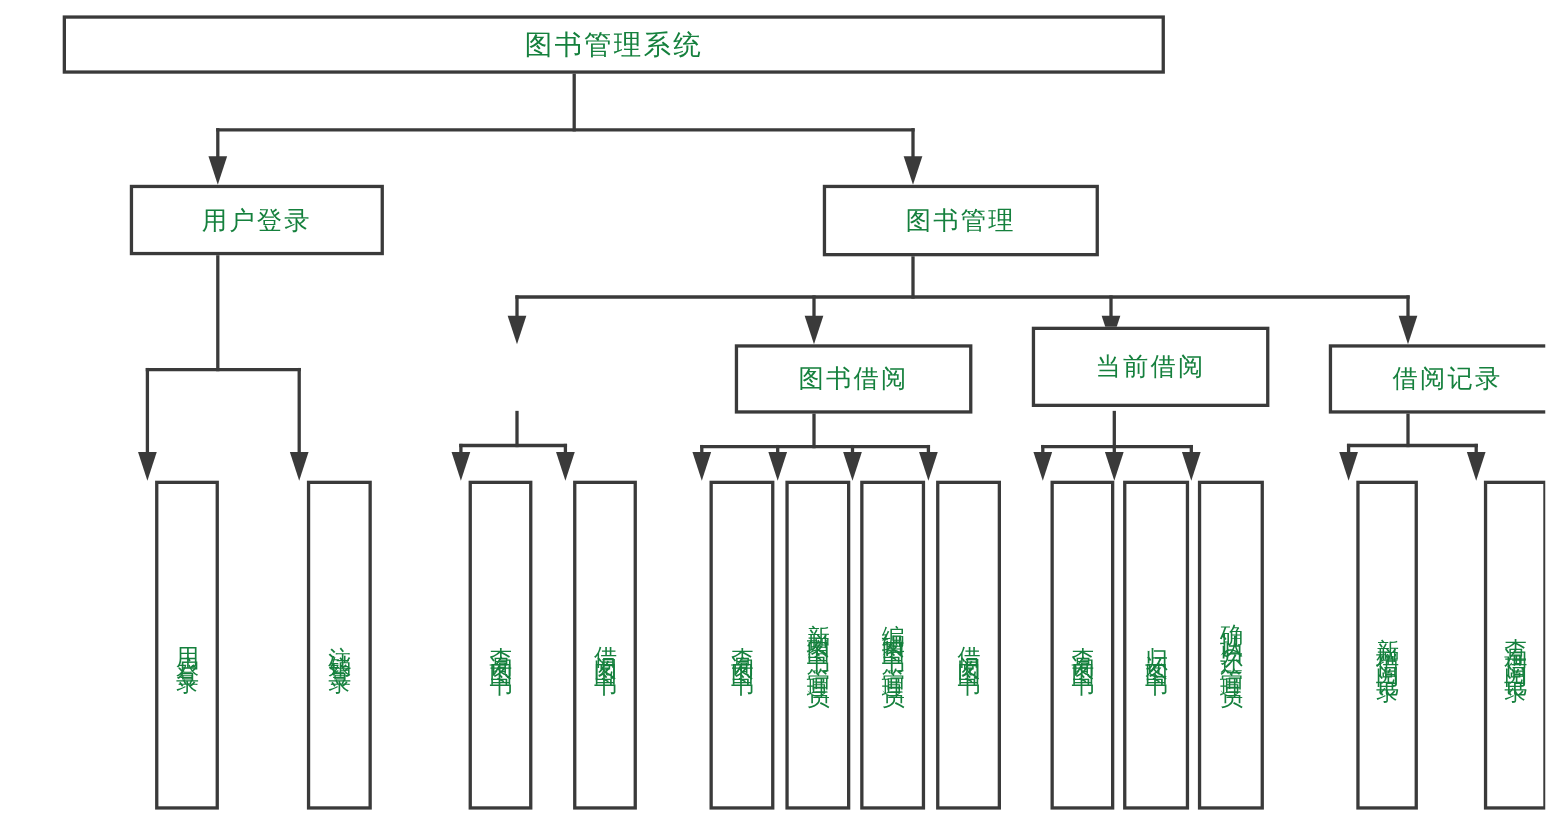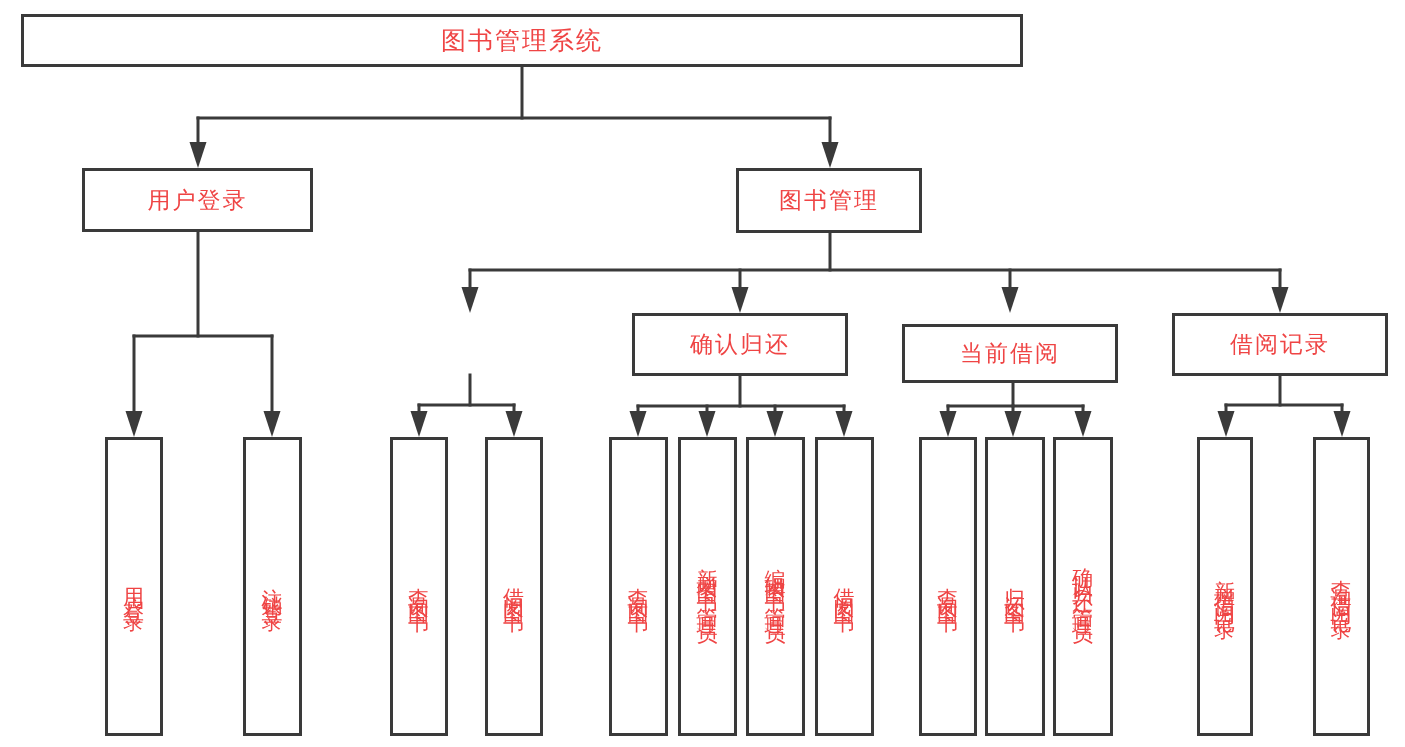--- a/index.html
+++ b/index.html
@@ -15,25 +15,26 @@
     position: absolute;
     left: 0; top: 0;
     width: 1405px; height: 747px;
     z-index: 0;
   }
   .box {
     position: absolute;
     box-sizing: border-box;
     border: 3px solid #3a3a3a;
     background: #ffffff;
-    color: #ef4444;
+    color: #15803d;
     display: flex;
     align-items: center;
     justify-content: center;
     z-index: 1;
+    margin-left: 36px;
   }
   .box.h {
     font-size: 23px;
     letter-spacing: 2px;
     white-space: nowrap;
   }
   .box.root-box {
     font-size: 25px;
     letter-spacing: 2px;
   }
@@ -111,24 +112,24 @@
       <polygon points="1074.5,411 1091.5,411 1083,437" fill="#3a3a3a"></polygon>
       <line x1="1226" y1="405" x2="1226" y2="419" stroke="#3a3a3a" stroke-width="3" stroke-linecap="square"></line>
       <polygon points="1217.5,411 1234.5,411 1226,437" fill="#3a3a3a"></polygon>
       <line x1="1342" y1="405" x2="1342" y2="419" stroke="#3a3a3a" stroke-width="3" stroke-linecap="square"></line>
       <polygon points="1333.5,411 1350.5,411 1342,437" fill="#3a3a3a"></polygon>
     </svg>
 
   <div class="box h root-box" style="left:21px; top:14px; width:1002px; height:53px;">图书管理系统</div>
 
   <div class="box h" style="left:82px; top:168px; width:231px; height:64px;">用户登录</div>
-  <div class="box h" style="left:736px; top:168px; width:186px; height:65px;">图书管理</div>
+  <div class="box h" style="left:712px; top:168px; width:251px; height:65px;">图书管理</div>
 
-  <div class="box h" style="left:632px; top:313px; width:216px; height:63px;">确认归还</div>
-  <div class="box h" style="left:902px; top:324px; width:216px; height:59px;">当前借阅</div>
+  <div class="box h" style="left:632px; top:313px; width:216px; height:63px;">图书借阅</div>
+  <div class="box h" style="left:902px; top:297px; width:216px; height:73px;">当前借阅</div>
   <div class="box h" style="left:1172px; top:313px; width:216px; height:63px;">借阅记录</div>
 
   <div class="box v" style="left:105px; top:437px; width:58px; height:299px;">用户登录</div>
   <div class="box v" style="left:243px; top:437px; width:59px; height:299px;">注销登录</div>
 
   <div class="box v" style="left:390px; top:437px; width:58px; height:299px;">查询图书</div>
   <div class="box v" style="left:485px; top:437px; width:58px; height:299px;">借阅图书</div>
 
   <div class="box v" style="left:609px; top:437px; width:59px; height:299px;">查询图书</div>
   <div class="box v" style="left:678px; top:437px; width:59px; height:299px;">新增图书（管理员）</div>

